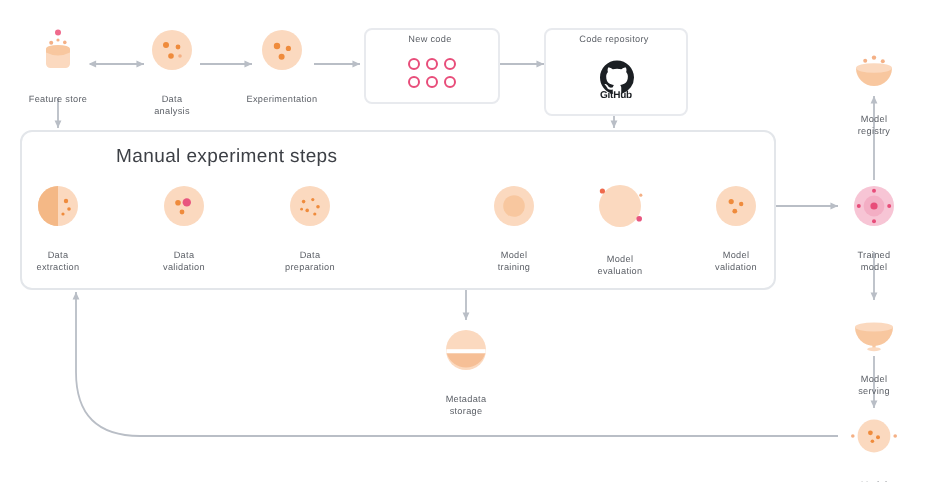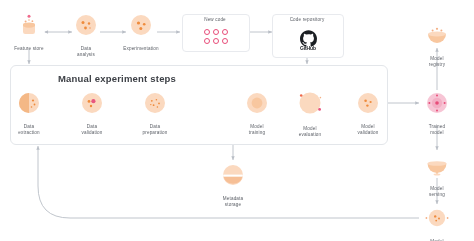--- a/index.html
+++ b/index.html
@@ -104,21 +104,21 @@
     <line x1="437" y1="126" x2="437" y2="150" stroke="#b9bec6" stroke-width="0.9" marker-end="url(#ah)"></line>
 
     <line x1="437" y1="178" x2="437" y2="204" stroke="#b9bec6" stroke-width="0.9" marker-end="url(#ah)"></line>
 
     <line x1="233" y1="142" x2="233" y2="160" stroke="#b9bec6" stroke-width="0.9" marker-end="url(#ah)"></line>
 
     <path d="M 419 218 L 70 218 Q 38 218 38 186 L 38 146" fill="none" stroke="#b9bec6" stroke-width="0.9" marker-end="url(#ah)"></path>
   </svg>
 
   <div class="boxpanel" style="left:10px;top:65px;width:376px;height:78px;"></div>
-  <div class="boxtitle" style="left:58px;top:73px;font-weight:bold;">Manual experiment steps</div>
+  <div class="boxtitle" style="left:58px;top:73px;">Manual experiment steps</div>
 
   <div class="node" style="left:6px;top:12px;width:46px;">
     <div class="art">
       <svg width="26" height="26" viewBox="0 0 26 26">
         <rect x="7" y="12" width="12" height="10" rx="2.2" fill="#fbd9bf"></rect>
         <path d="M7 14.2 Q13 17.2 19 14.2 L19 12.2 Q13 15 7 12.2 Z" fill="#f8c79f"></path>
         <ellipse cx="13" cy="12.4" rx="6" ry="1.9" fill="#f8c79f"></ellipse>
         <circle cx="13" cy="4.2" r="1.5" fill="#ef6a8c"></circle>
         <circle cx="9.6" cy="9.4" r="1" fill="#f4b085"></circle>
         <circle cx="16.4" cy="9.2" r="0.9" fill="#f4b085"></circle>

